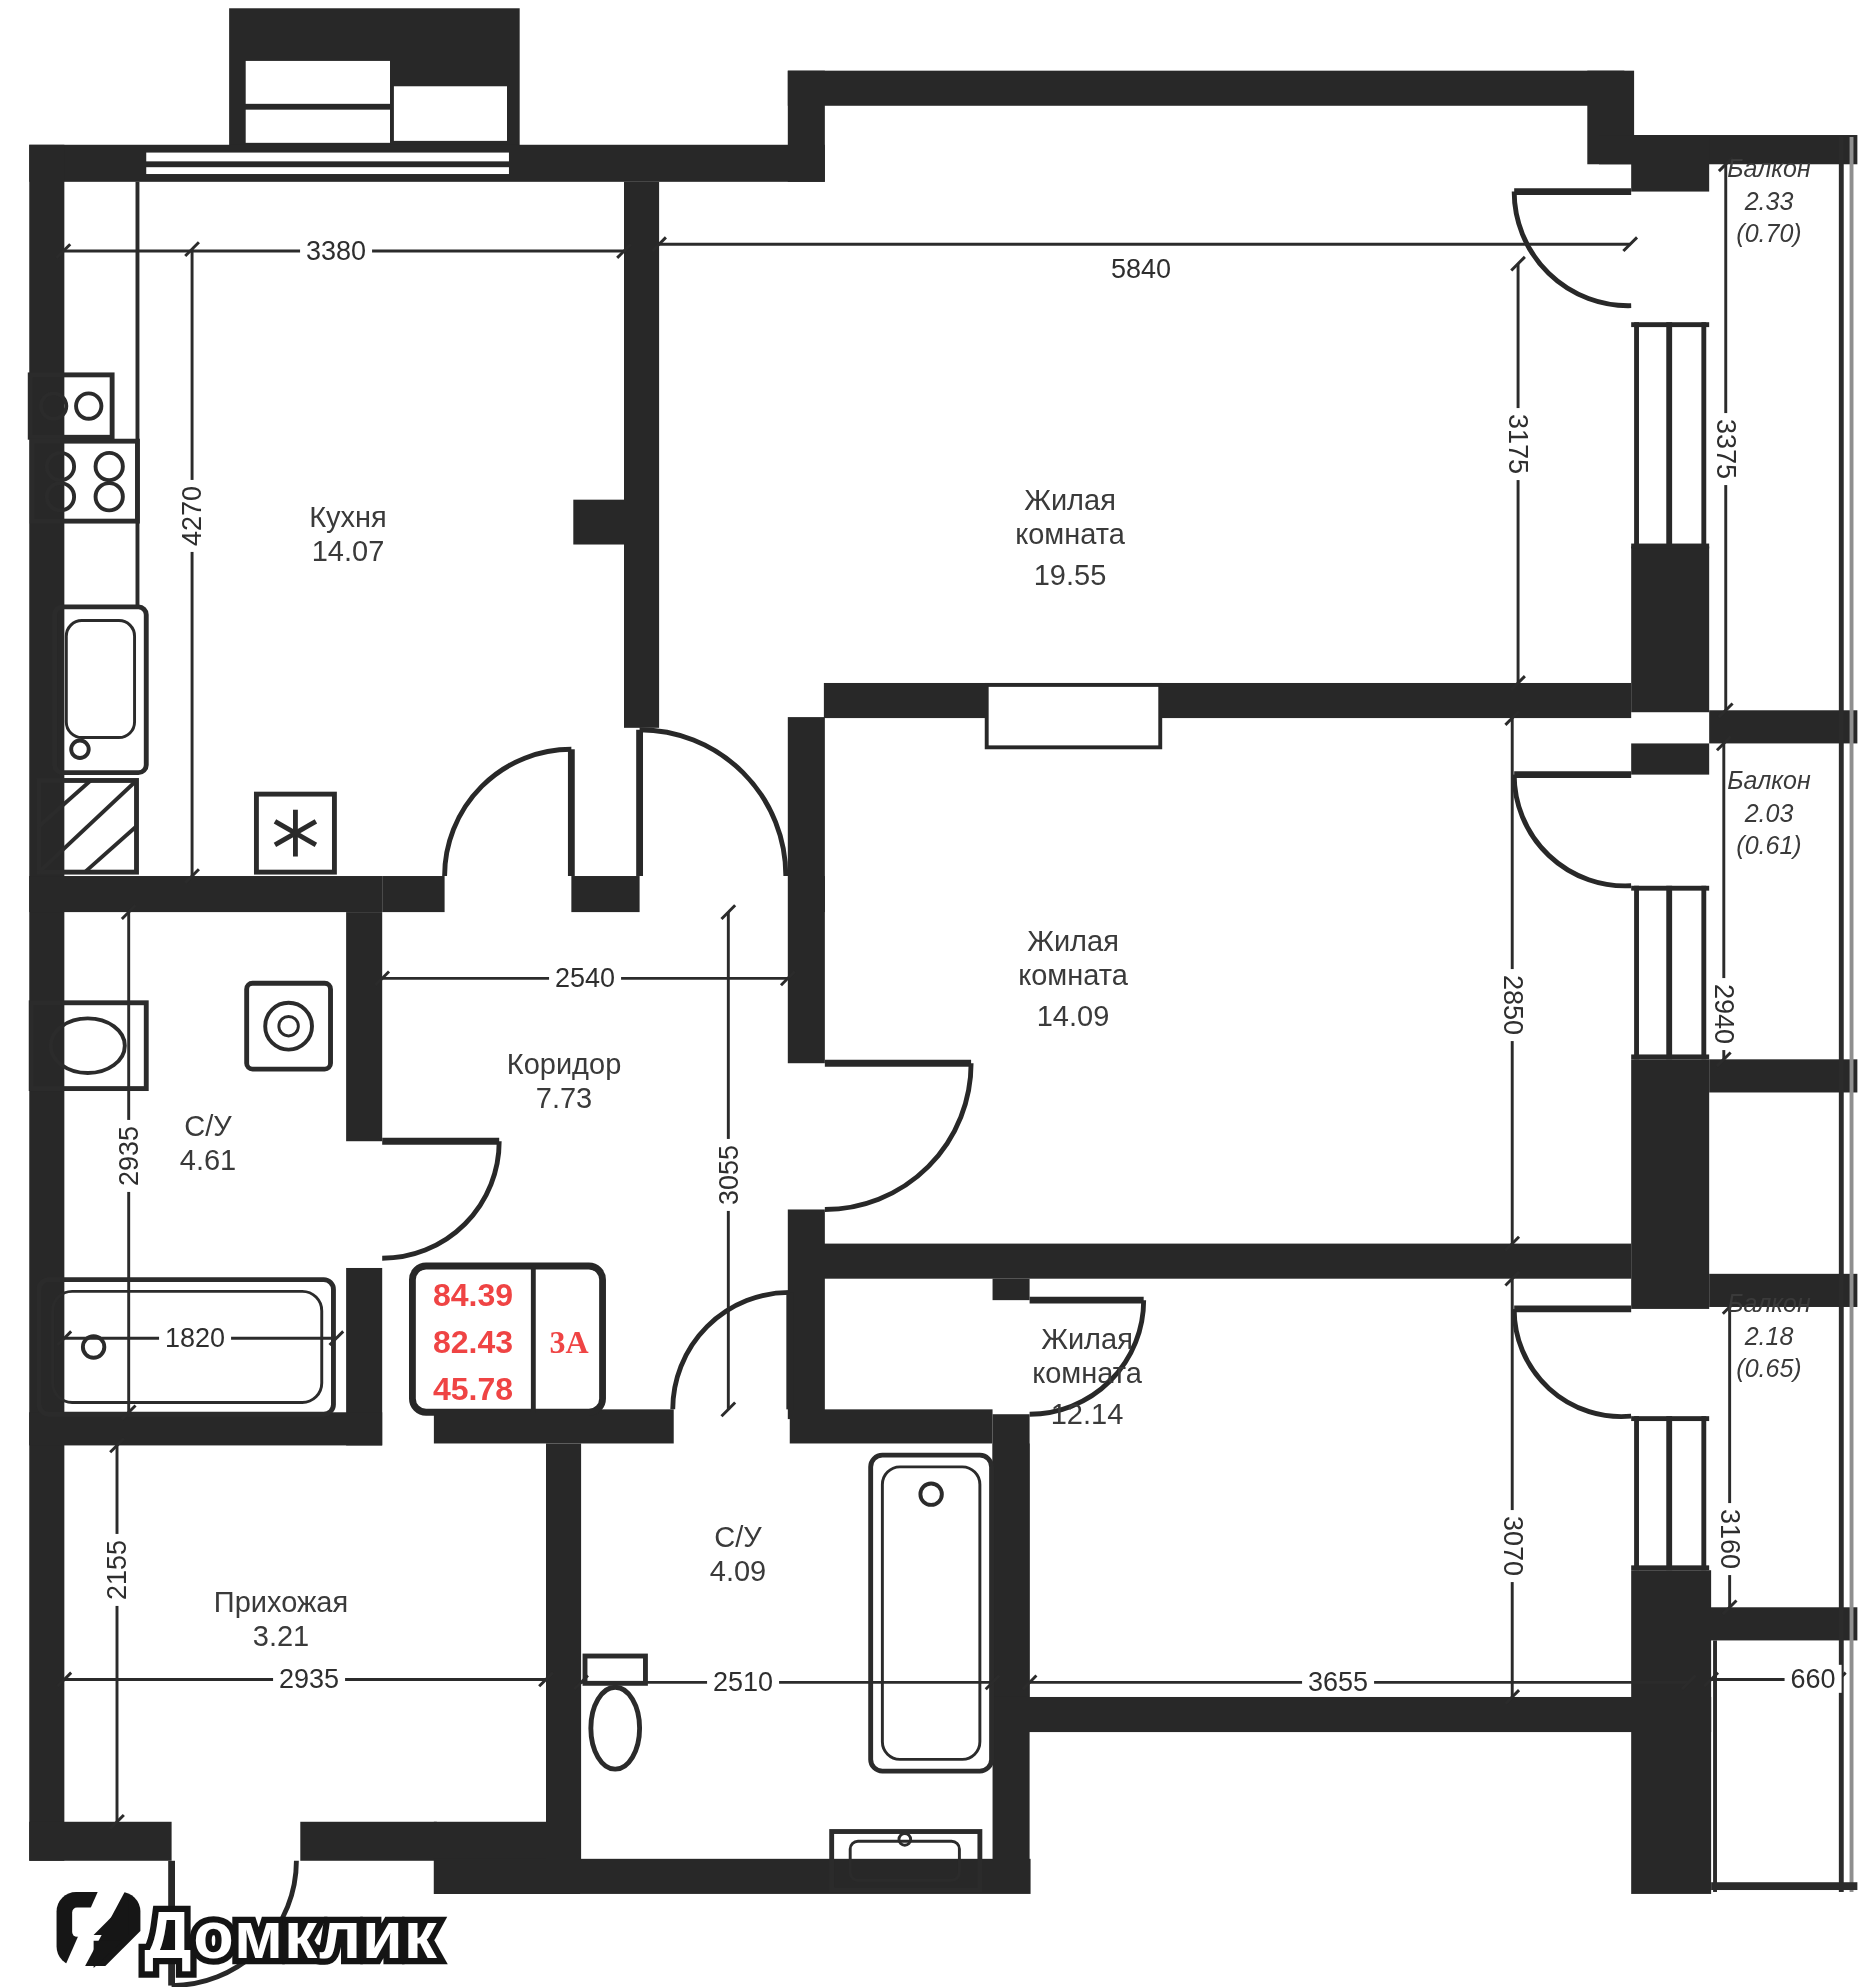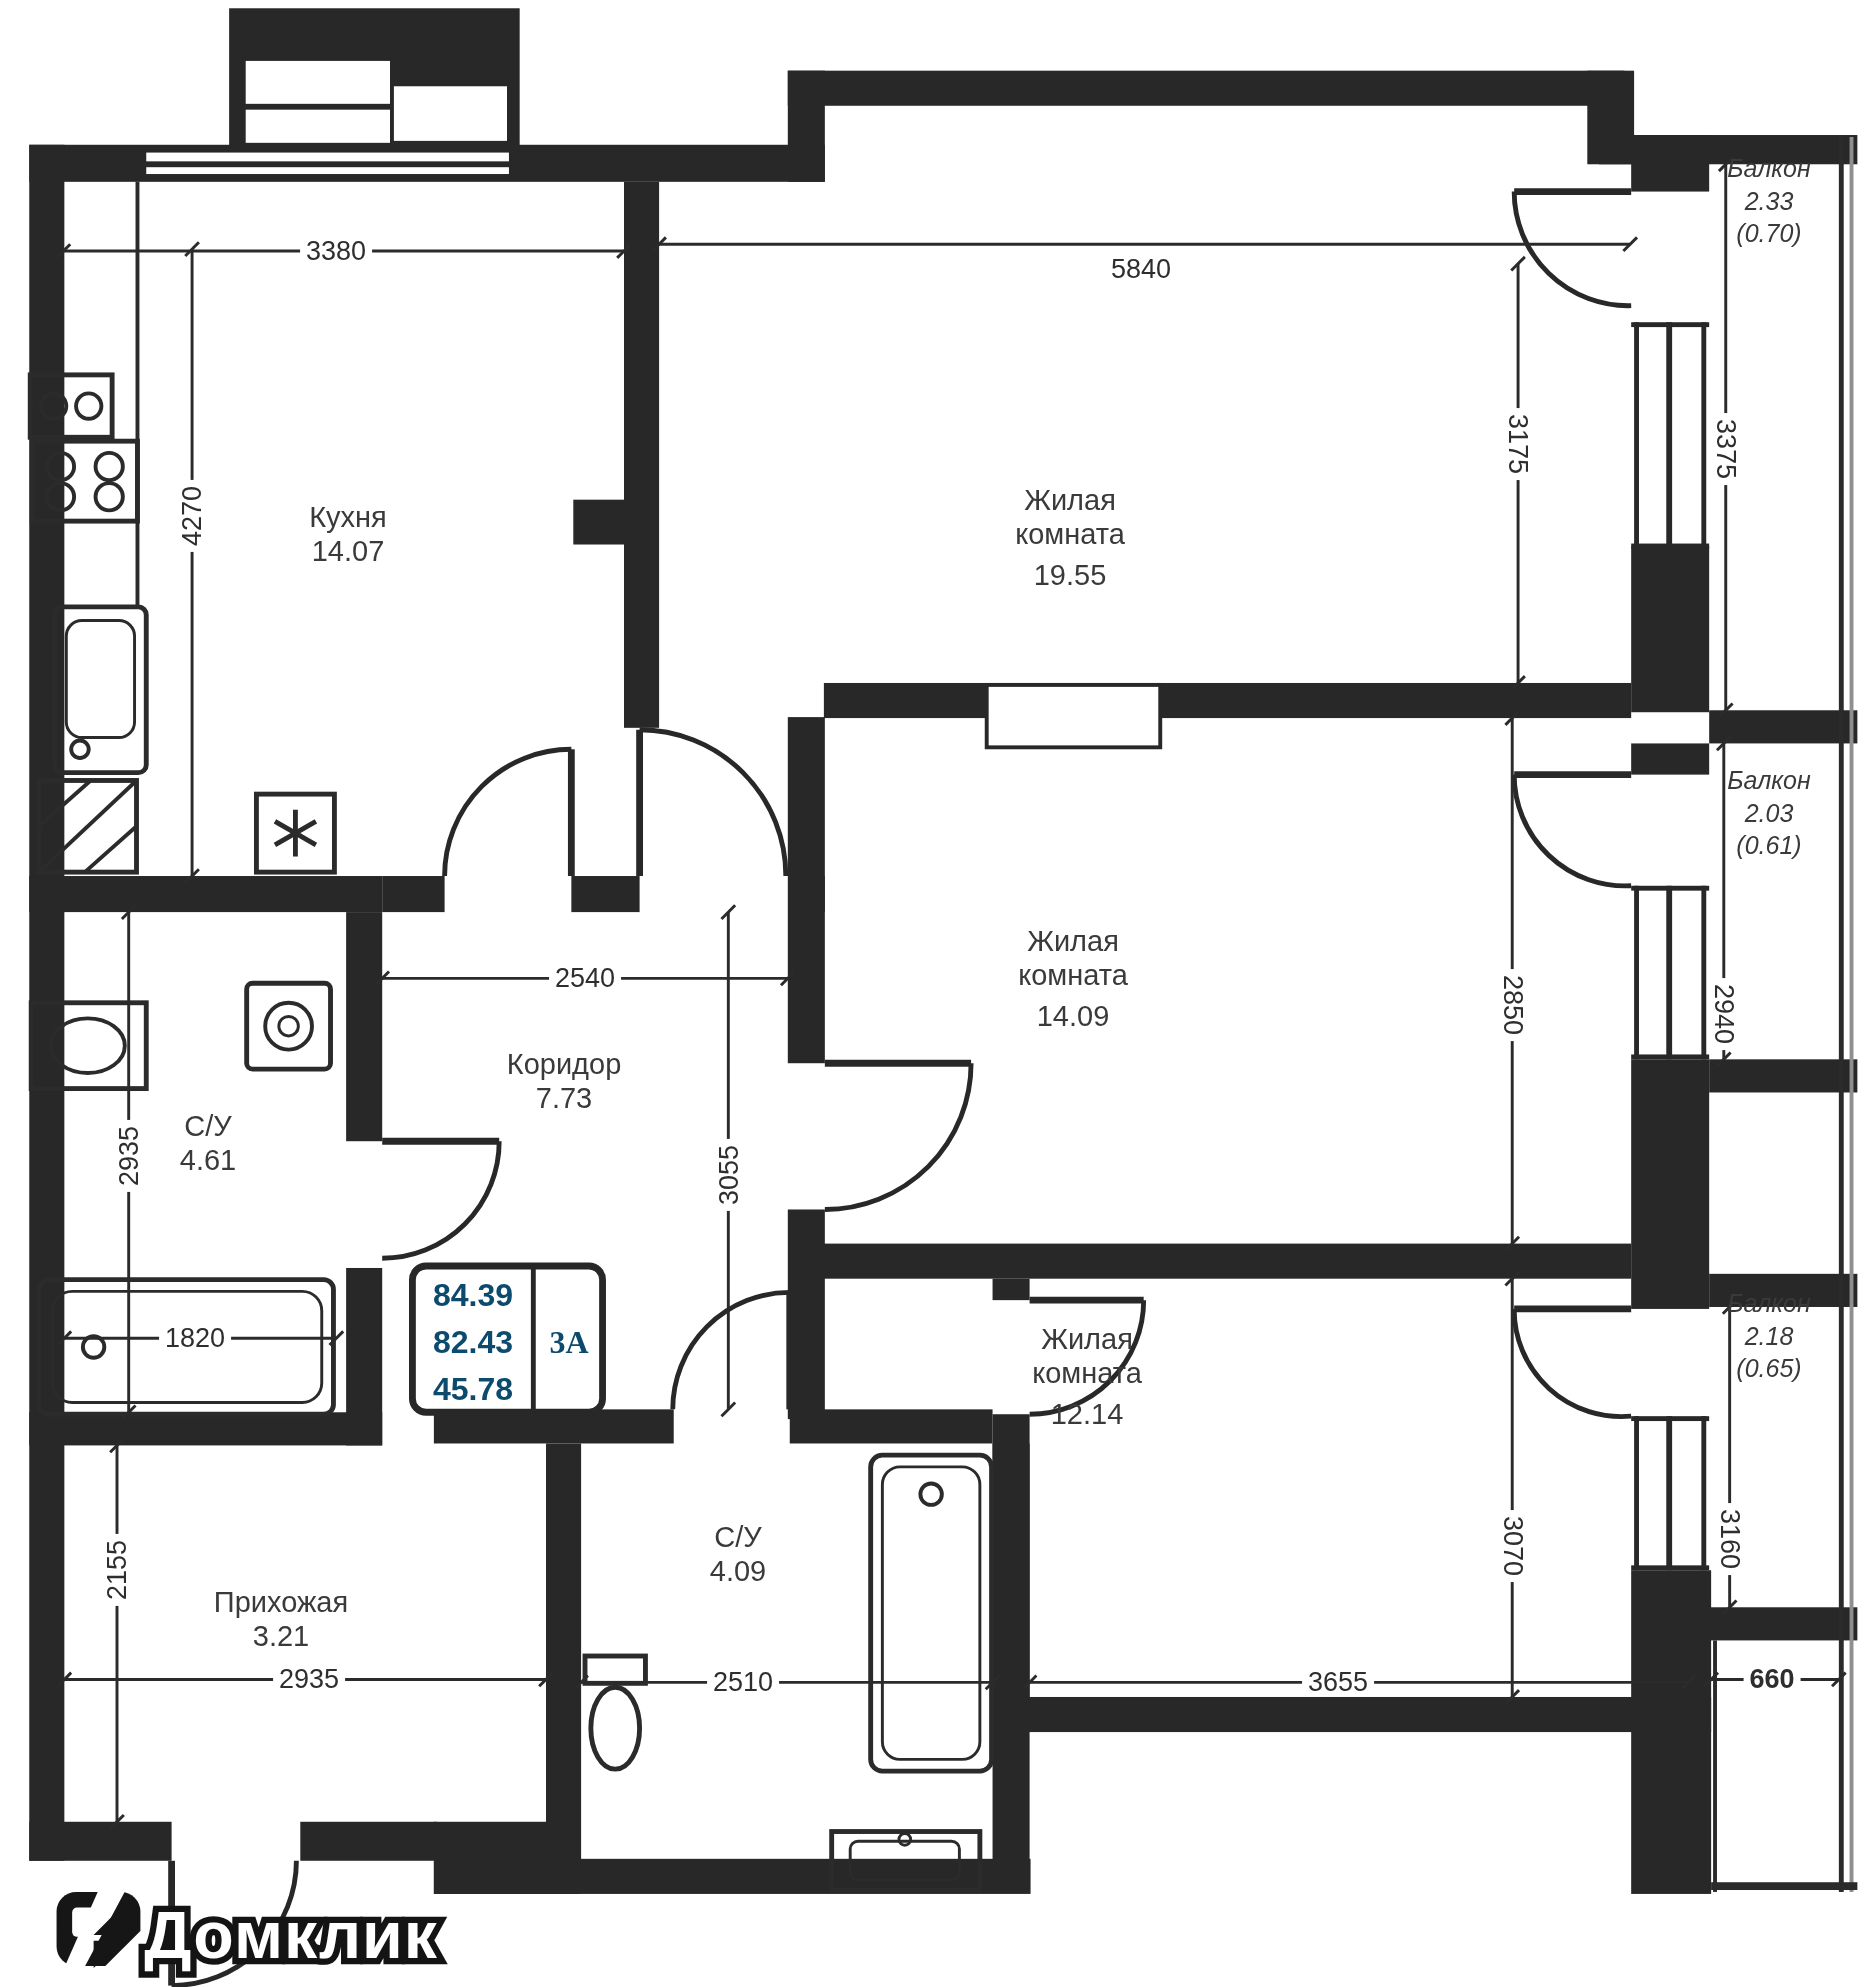--- a/index.html
+++ b/index.html
@@ -8,21 +8,21 @@
   .plan svg{position:absolute;left:0;top:0;}
   .lbl{position:absolute;transform:translate(-50%,-50%);text-align:center;color:#3a3a3a;
        font-size:29px;line-height:1.18;white-space:nowrap;}
   .lbl .wrap{white-space:normal;width:166px;margin:7px auto;}
   .lbl.balc{font-size:25px;line-height:1.3;font-style:italic;}
   .dim{position:absolute;transform:translate(-50%,-50%);font-size:27px;color:#2e2e2e;
        background:#fff;padding:0 5.9px;line-height:1.05;white-space:nowrap;}
   .dim.rl{transform:translate(-50%,-50%) rotate(-90deg);}
   .dim.rr{transform:translate(-50%,-50%) rotate(90deg);}
   .stamp-num{position:absolute;transform:translate(-50%,-50%);font-size:32px;font-weight:600;
-       color:#0c4a6e;line-height:1;white-space:nowrap;}
+       color:#ef4444;line-height:1;white-space:nowrap;}
 </style>
 </head>
 <body>
 
 <div class="plan">
 
 <svg width="1872" height="1988" viewBox="0 0 1920 2038">
 
   <g fill="#282828">
     <rect x="235" y="8" width="298" height="144"></rect>
@@ -310,21 +310,21 @@
 
 <div class="dim" style="left:336px;top:251px;">3380</div>
 <div class="dim" style="left:1141px;top:244px;margin-top:25px;">5840</div>
 <div class="dim rl" style="left:192px;top:516px;">4270</div>
 <div class="dim rr" style="left:1518px;top:444px;">3175</div>
 <div class="dim rr" style="left:1726px;top:449px;">3375</div>
 <div class="dim rr" style="left:1513px;top:1005px;">2850</div>
 <div class="dim rr" style="left:1724px;top:1014px;">2940</div>
 <div class="dim rr" style="left:1513px;top:1546px;">3070</div>
 <div class="dim rr" style="left:1730px;top:1539px;">3160</div>
-<div class="dim" style="left:1772px;top:1679px;font-weight:bold;">660</div>
+<div class="dim" style="left:1813px;top:1679px;">660</div>
 <div class="dim" style="left:585px;top:978px;">2540</div>
 <div class="dim rl" style="left:729px;top:1175px;">3055</div>
 <div class="dim rl" style="left:129px;top:1156px;">2935</div>
 <div class="dim" style="left:195px;top:1338px;">1820</div>
 <div class="dim rl" style="left:117px;top:1570px;">2155</div>
 <div class="dim" style="left:309px;top:1679px;">2935</div>
 <div class="dim" style="left:743px;top:1682px;">2510</div>
 <div class="dim" style="left:1338px;top:1682px;">3655</div>
 
 </div>

